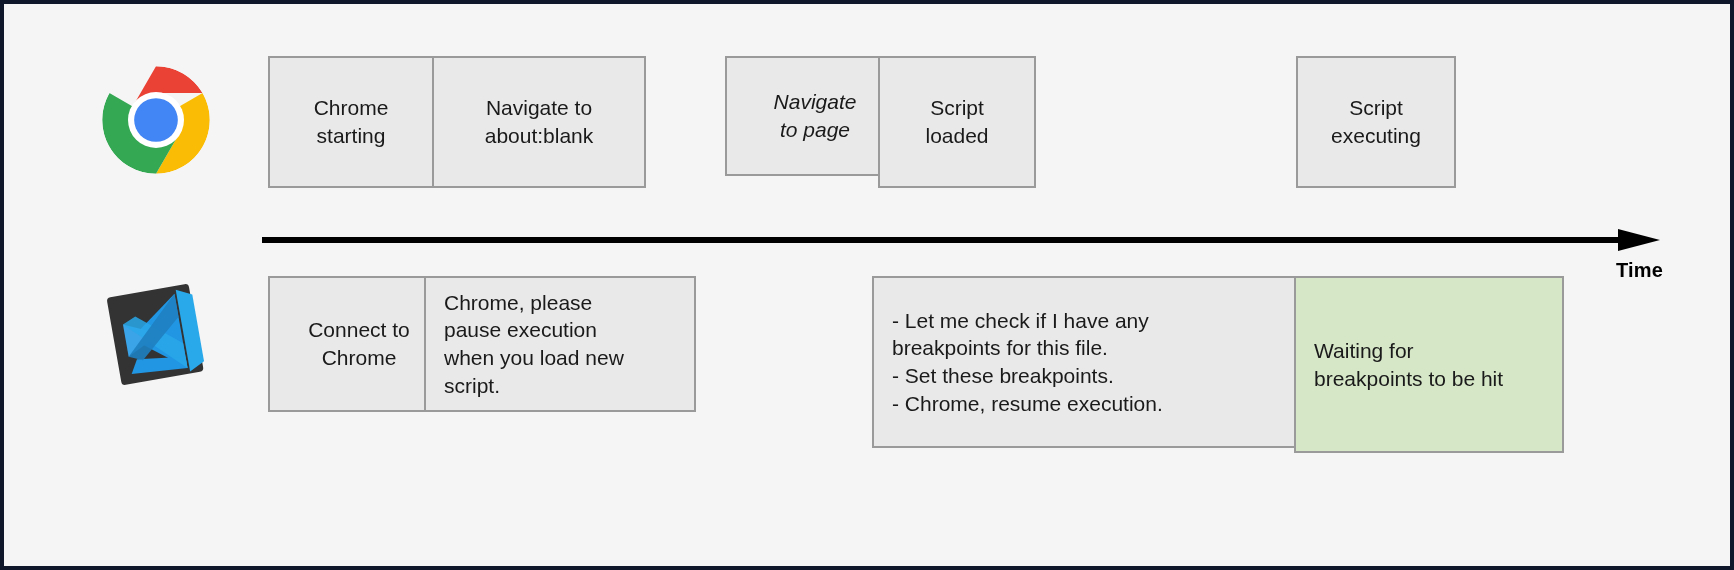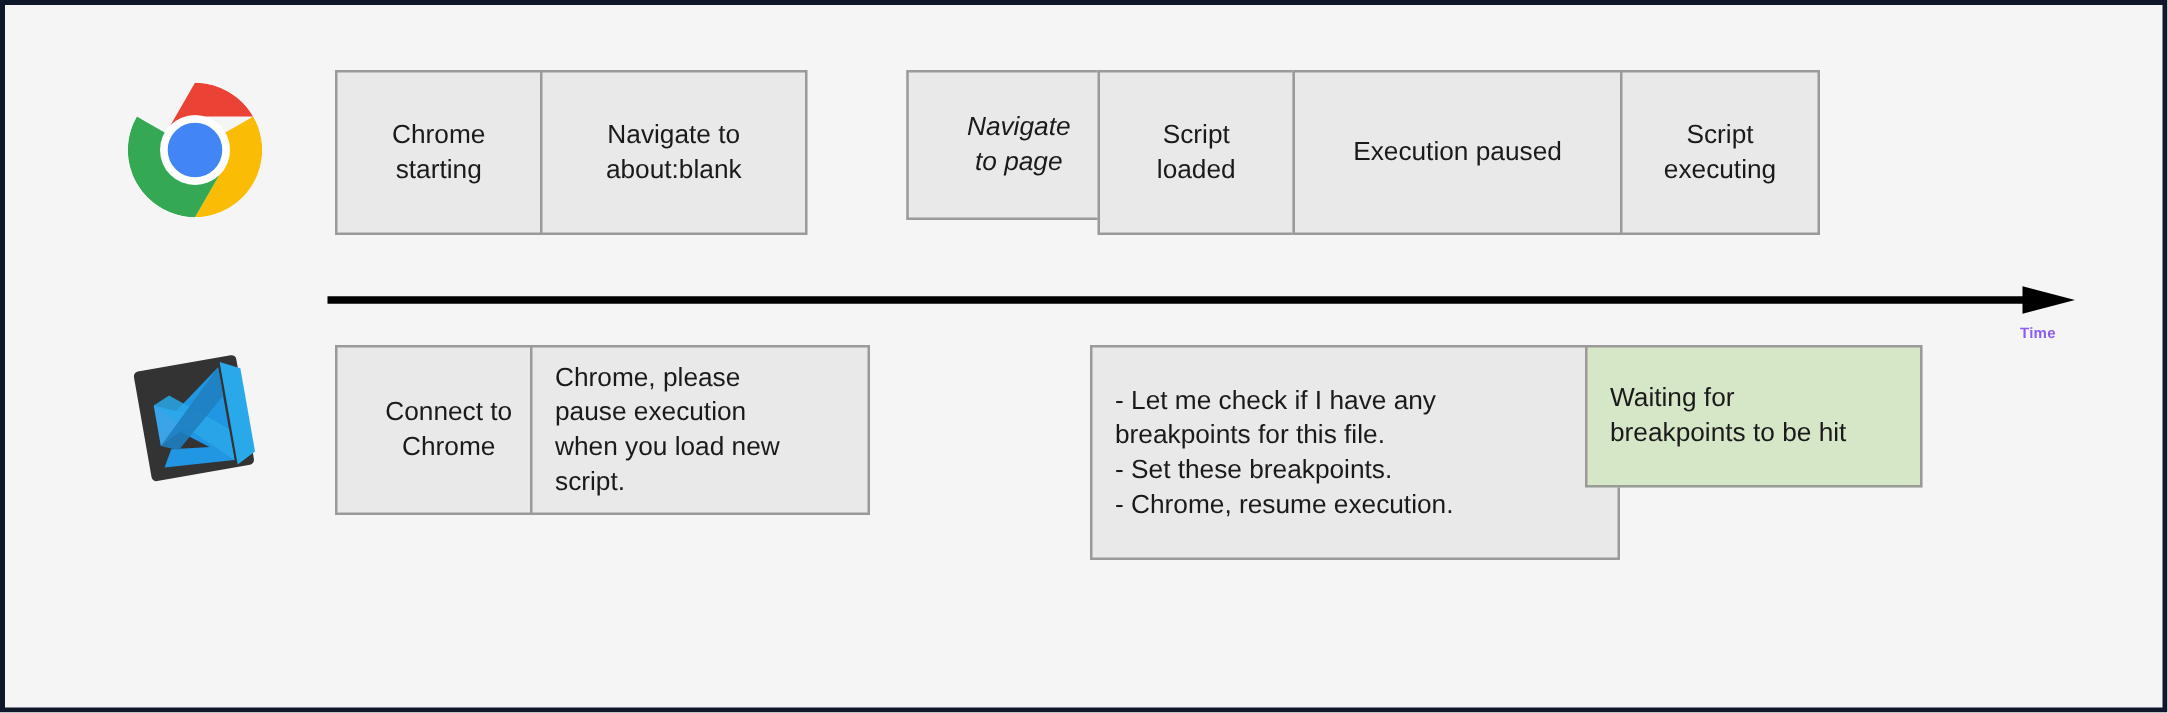--- a/index.html
+++ b/index.html
@@ -77,23 +77,23 @@
     width: 0;
     height: 0;
     border-top: 11px solid transparent;
     border-bottom: 11px solid transparent;
     border-left: 42px solid #000000;
   }
   .time-label {
     position: absolute;
     left: 1612px;
     top: 255px;
-    font-size: 12px;
+    font-size: 20px;
     font-weight: bold;
-    color: #8b5cf6;
+    color: #000000;
     letter-spacing: .2px;
   }
 </style>
 </head>
 <body>
 
 <div class="page">
 
   <div class="icon-wrap chrome-icon">
     <svg viewBox="0 0 100 100" width="112" height="112" aria-hidden="true">
@@ -133,21 +133,20 @@
 
   <div class="lane-box" style="left:428px; top:52px; width:214px; height:132px;">Navigate to
 about:blank</div>
 
   <div class="lane-box" style="left:721px; top:52px; width:180px; height:120px;font-style:italic;">Navigate
 to page</div>
 
   <div class="lane-box" style="left:874px; top:52px; width:158px; height:132px;">Script
 loaded</div>
 
-  <div class="lane-box" style="left:1030px; top:52px; width:264px; height:132px;">Execution paused</div>
 
   <div class="lane-box" style="left:1292px; top:52px; width:160px; height:132px;">Script
 executing</div>
 
   <div class="timeline">
     <div class="timeline-line"></div>
     <div class="timeline-head"></div>
   </div>
   <div class="time-label">Time</div>
 
@@ -157,16 +156,16 @@
   <div class="lane-box left-align" style="left:420px; top:272px; width:272px; height:136px;">Chrome, please
 pause execution
 when you load new
 script.</div>
 
   <div class="lane-box left-align" style="left:868px; top:272px; width:424px; height:172px;">- Let me check if I have any
 breakpoints for this file.
 - Set these breakpoints.
 - Chrome, resume execution.</div>
 
-  <div class="lane-box left-align green" style="left:1264px; top:272px; width:270px; height:114px;">Waiting for
+  <div class="lane-box left-align green" style="left:1290px; top:272px; width:270px; height:177px;">Waiting for
 breakpoints to be hit</div>
 
 </div>
 
 </body></html>

